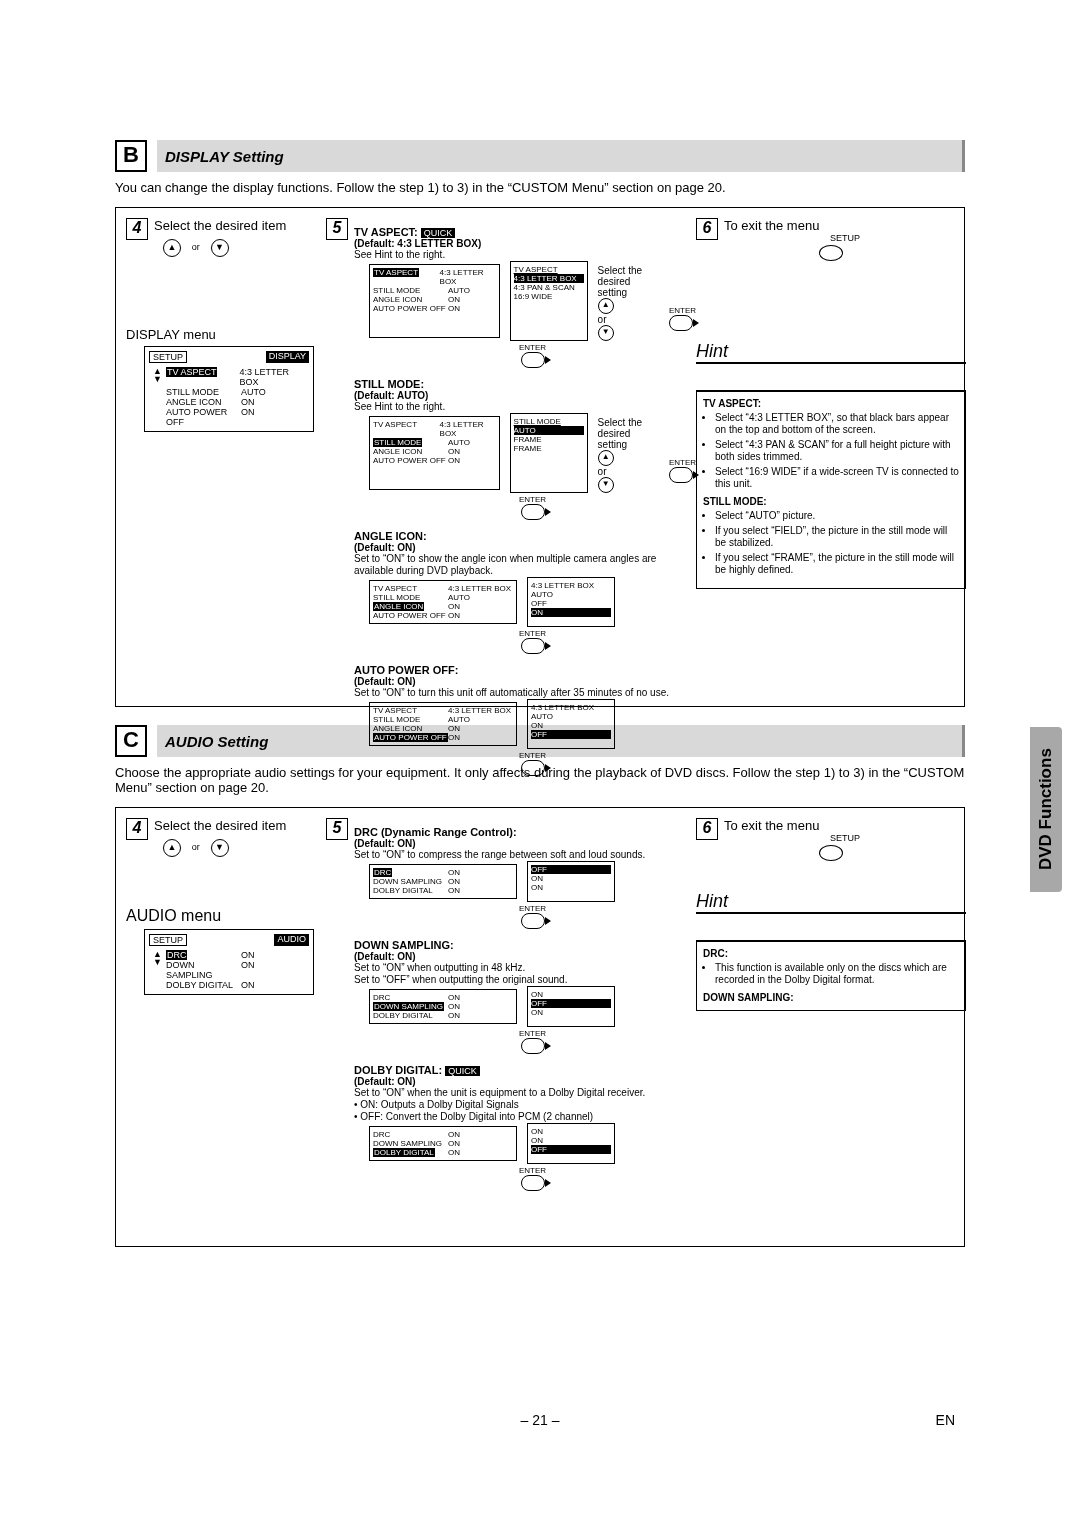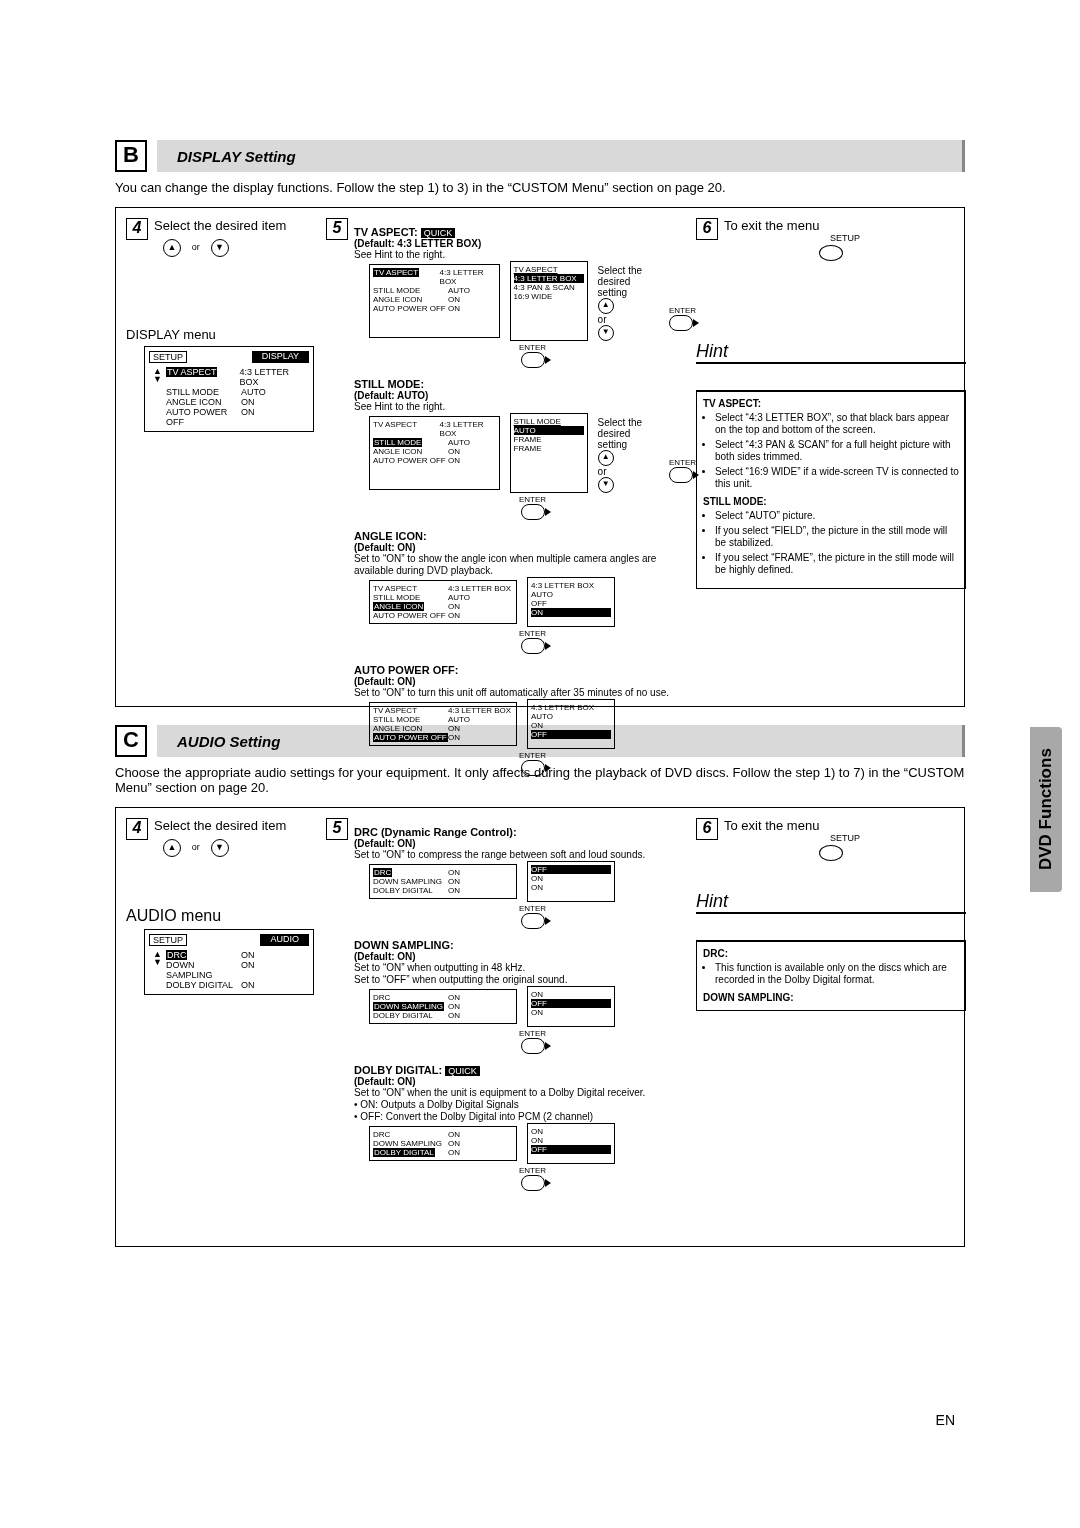--- a/index.html
+++ b/index.html
@@ -31,21 +31,21 @@
     text-align: center;
     line-height: 26px;
     margin-right: 10px;
   }
   .section-bar {
     flex: 1;
     background: #d9d9d9;
     border-right: 3px solid #888;
     display: flex;
     align-items: center;
-    padding-left: 20px;
+    padding-left: 8px;
     font-weight: bold;
     font-style: italic;
     font-size: 15px;
   }
   .intro-text {
     font-size: 13px;
     margin: 6px 0 12px 0;
   }
   .diagram-box {
     border: 1px solid #000;
@@ -80,21 +80,21 @@
     border: 1px solid #000;
     font-size: 9px;
     line-height: 10px;
     padding: 4px;
     margin: 4px 0 10px 18px;
     width: 160px;
     font-family: Arial, sans-serif;
   }
   .menu-screen .hdr { display:flex; justify-content:space-between; }
   .menu-screen .hdr span:first-child { border:1px solid #000; padding:0 3px;}
-  .menu-screen .hdr span:last-child { background:#000; color:#fff; padding:0 10px;}
+  .menu-screen .hdr span:last-child { background:#000; color:#fff; padding:0 3px;}
   .menu-screen-sm {
     border:1px solid #000; font-size:8px; line-height:9px; padding:3px;
     width:140px; margin:3px 0 3px 15px;
   }
   .opt-row { display:flex; }
   .opt-row .k { width:75px; }
   .hilite { background:#000; color:#fff; padding:0 1px;}
   .sub-head { font-size:11px; font-weight:bold; margin-top:8px; }
   .sub-default { font-size:10px; font-weight:bold; }
   .sub-text { font-size:10px; line-height:12px; }
@@ -369,21 +369,21 @@
       </div>
     </div>
 
   </div>
 
   <div style="height:18px;"></div>
   <div class="section-label">
     <div class="big-letter">C</div>
     <div class="section-bar">AUDIO Setting</div>
   </div>
-  <div class="intro-text">Choose the appropriate audio settings for your equipment. It only affects during the playback of DVD discs. Follow the step 1) to 7) in the “CUSTOM Menu” section on page 20.</div>
+  <div class="intro-text">Choose the appropriate audio settings for your equipment. It only affects during the playback of DVD discs. Follow the step 1) to 3) in the “CUSTOM Menu” section on page 20.</div>
 
   <div class="diagram-box" style="height:440px;">
 
     <div class="col col-left">
       <div class="step-num">4</div>
       <div class="step-title">Select the desired item</div>
       <div class="remote-icons">
         <span>▲</span>
         <span style="border:none;">or</span>
         <span>▼</span>
@@ -516,14 +516,15 @@
         <ul>
             <li>This function is available only on the discs which are recorded in the Dolby Digital format.</li>
           </ul>
         <div style="font-weight:bold;">DOWN SAMPLING:</div>
       </div>
     </div>
 
   </div>
 
   <div class="side-tab">DVD Functions</div>
+  <div class="page-foot">– 21 –</div>
   <div class="en-foot">EN</div>
 </div>
 
 </body></html>

